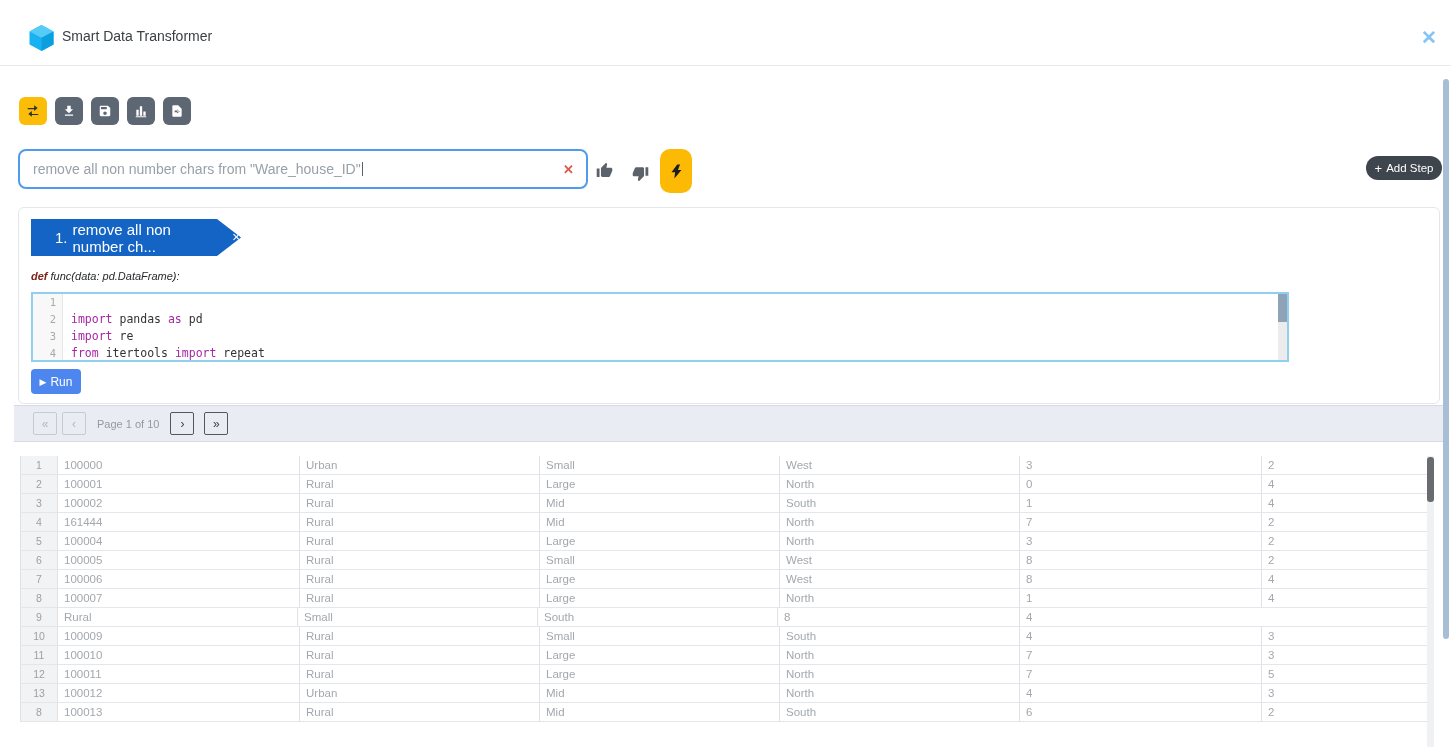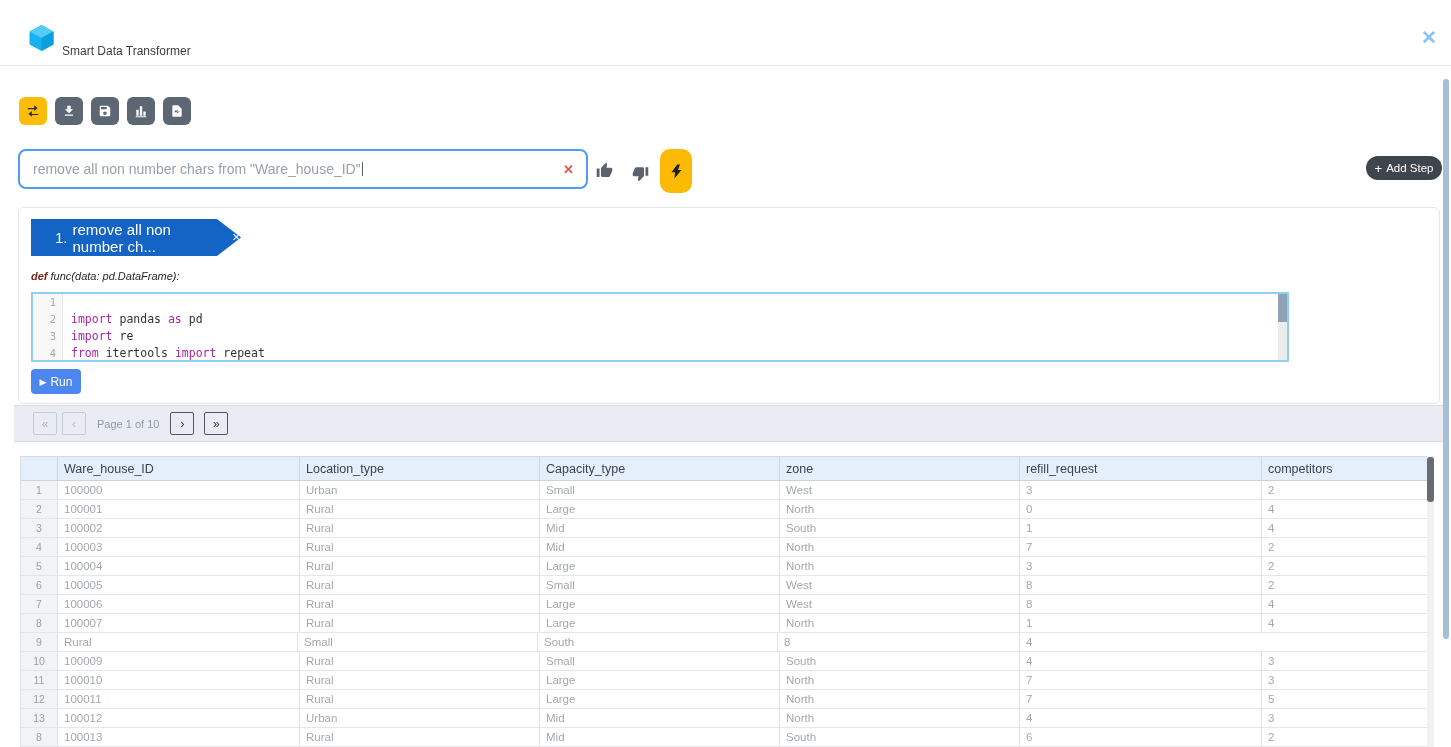--- a/index.html
+++ b/index.html
@@ -4,21 +4,21 @@
 <style>
   * { margin:0; padding:0; box-sizing:border-box; }
   html,body { width:1451px; height:747px; overflow:hidden; background:#fff;
     font-family:"Liberation Sans", sans-serif; }
   .app { position:relative; width:1451px; height:747px; }
 
   
   .app-header { position:absolute; left:0; top:0; width:1451px; height:66px;
     border-bottom:1px solid #e8eaed; background:#fff; }
   .cube { position:absolute; left:28px; top:24px; }
-  .app-title { position:absolute; left:62px; top:44px; font-size:12px; color:#3c4043; font-weight:400; }
+  .app-title { position:absolute; left:62px; top:28px; font-size:14px; color:#3c4043; font-weight:400; }
   .close-x { position:absolute; right:14px; top:26px; font-size:19px; font-weight:700; color:#85c4f6; cursor:pointer; }
 
   
   .toolbar { position:absolute; left:19px; top:97px; display:flex; gap:8px; }
   .tb-btn { width:28px; height:28px; border-radius:6px; border:none; display:flex;
     align-items:center; justify-content:center; background:#5d6673; cursor:pointer; }
   .tb-btn.amber { background:#fbbd08; }
   .tb-btn svg { width:14px; height:14px; fill:#fff; }
   .tb-btn.amber svg { fill:#2f3338; }
 
@@ -213,31 +213,20 @@
 
   <div class="pagination-bar">
     <span class="pg-btn disabled pg-first">«</span>
     <span class="pg-btn disabled">‹</span>
     <span class="pg-label">Page 1 of 10</span>
     <span class="pg-btn enabled pg-next">›</span>
     <span class="pg-btn enabled">»</span>
   </div>
 
   <div class="data-table">
-    <div id="tbl-head">
-        <div class="t-row head">
-          <div class="t-cell c0"></div>
-          <div class="t-cell c1">Ware_house_ID</div>
-          <div class="t-cell c2">Location_type</div>
-          <div class="t-cell c3">Capacity_type</div>
-          <div class="t-cell c4">zone</div>
-          <div class="t-cell c5">refill_request</div>
-          <div class="t-cell c6">competitors</div>
-        </div>
-      </div>
     <div id="tbl-body">
         <div class="t-row body">
           <div class="t-cell c0">1</div>
           <div class="t-cell c1">100000</div>
           <div class="t-cell c2">Urban</div>
           <div class="t-cell c3">Small</div>
           <div class="t-cell c4">West</div>
           <div class="t-cell c5">3</div>
           <div class="t-cell c6">2</div>
         </div>
@@ -254,21 +243,21 @@
           <div class="t-cell c0">3</div>
           <div class="t-cell c1">100002</div>
           <div class="t-cell c2">Rural</div>
           <div class="t-cell c3">Mid</div>
           <div class="t-cell c4">South</div>
           <div class="t-cell c5">1</div>
           <div class="t-cell c6">4</div>
         </div>
         <div class="t-row body">
           <div class="t-cell c0">4</div>
-          <div class="t-cell c1">100003</div>
+          <div class="t-cell c1">161444</div>
           <div class="t-cell c2">Rural</div>
           <div class="t-cell c3">Mid</div>
           <div class="t-cell c4">North</div>
           <div class="t-cell c5">7</div>
           <div class="t-cell c6">2</div>
         </div>
         <div class="t-row body">
           <div class="t-cell c0">5</div>
           <div class="t-cell c1">100004</div>
           <div class="t-cell c2">Rural</div>

